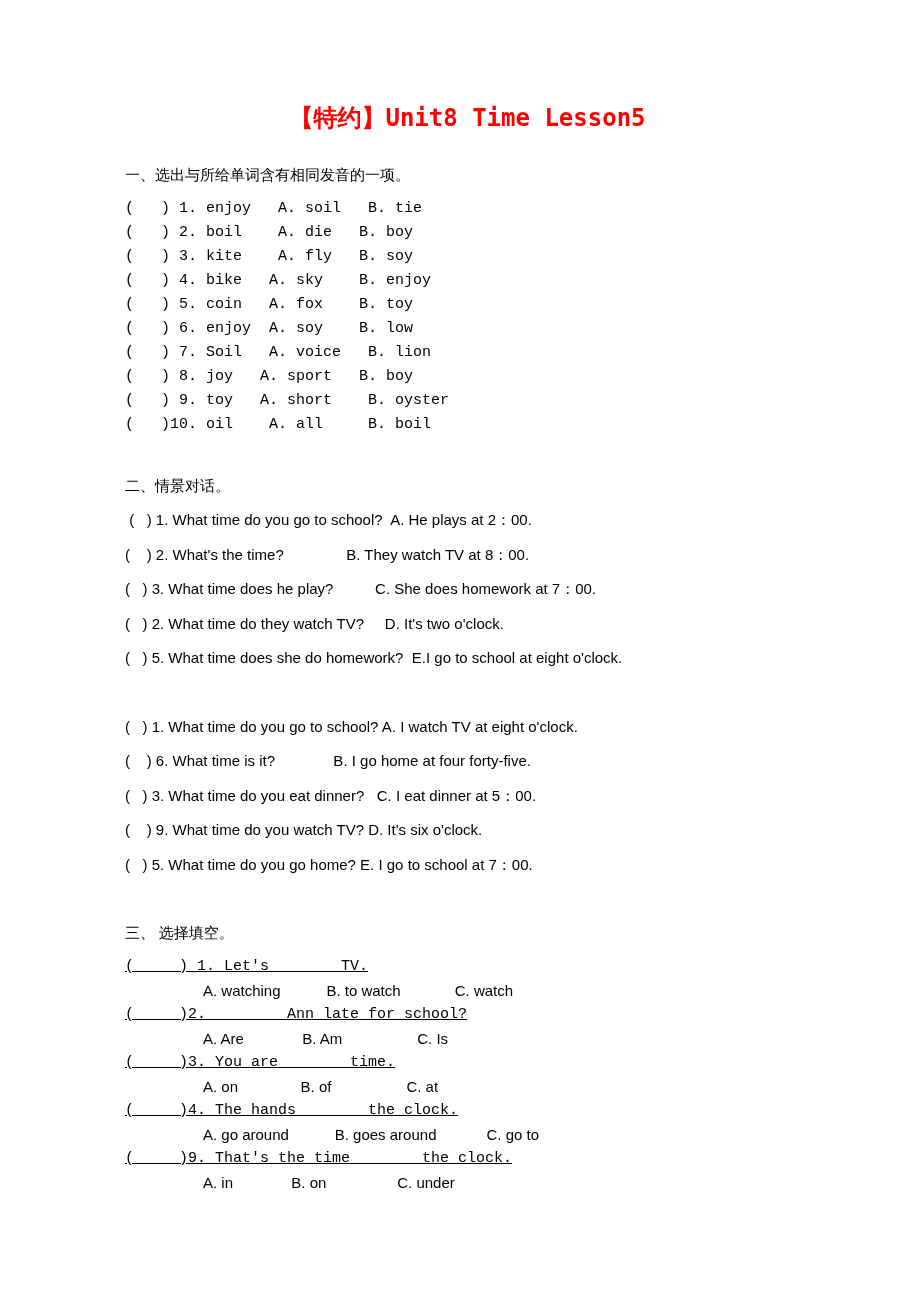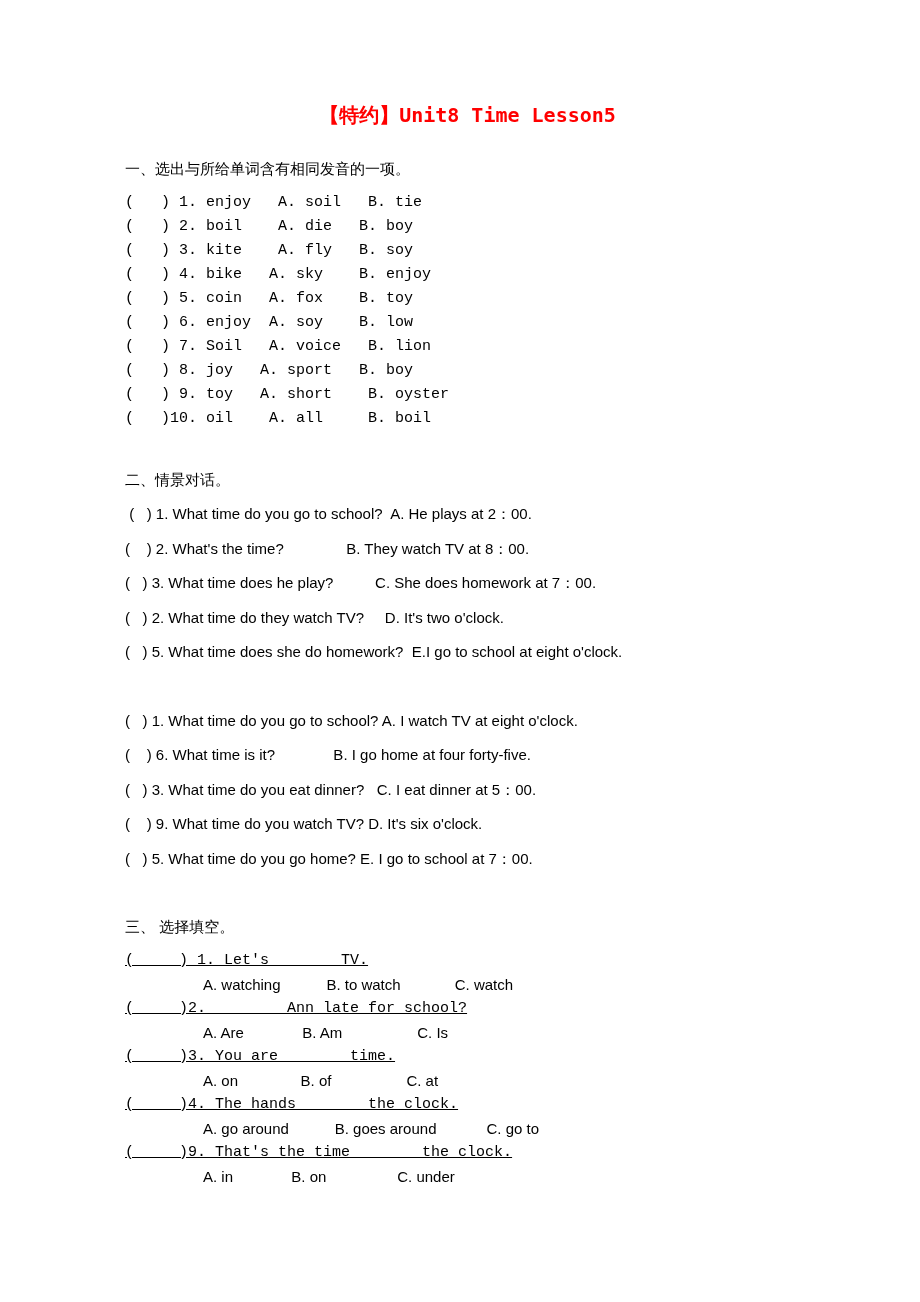--- a/index.html
+++ b/index.html
@@ -8,29 +8,29 @@
       font-family: "SimSun", "宋体", serif;
       font-size: 15px;
       color: #000000;
       padding: 100px 110px 60px 125px;
       width: 920px;
       line-height: 1.5;
     }
     .title {
       text-align: center;
       color: #ff0000;
-      font-size: 20px;
+      font-size: 24px;
       font-weight: bold;
       margin-bottom: 28px;
       font-family: "SimSun", "宋体", monospace;
     }
     .section-heading {
       margin-top: 6px;
       margin-bottom: 10px;
-      font-family: Liberation Sans, sans-serif;
+      font-family: Liberation Serif, serif;
     }
     .mono-row {
       font-family: "SimSun", "宋体", "Courier New", monospace;
       white-space: pre;
       line-height: 1.6;
     }
     .q-row {
       font-family: Liberation Sans, sans-serif;
       margin: 12px 0;
       white-space: pre;

